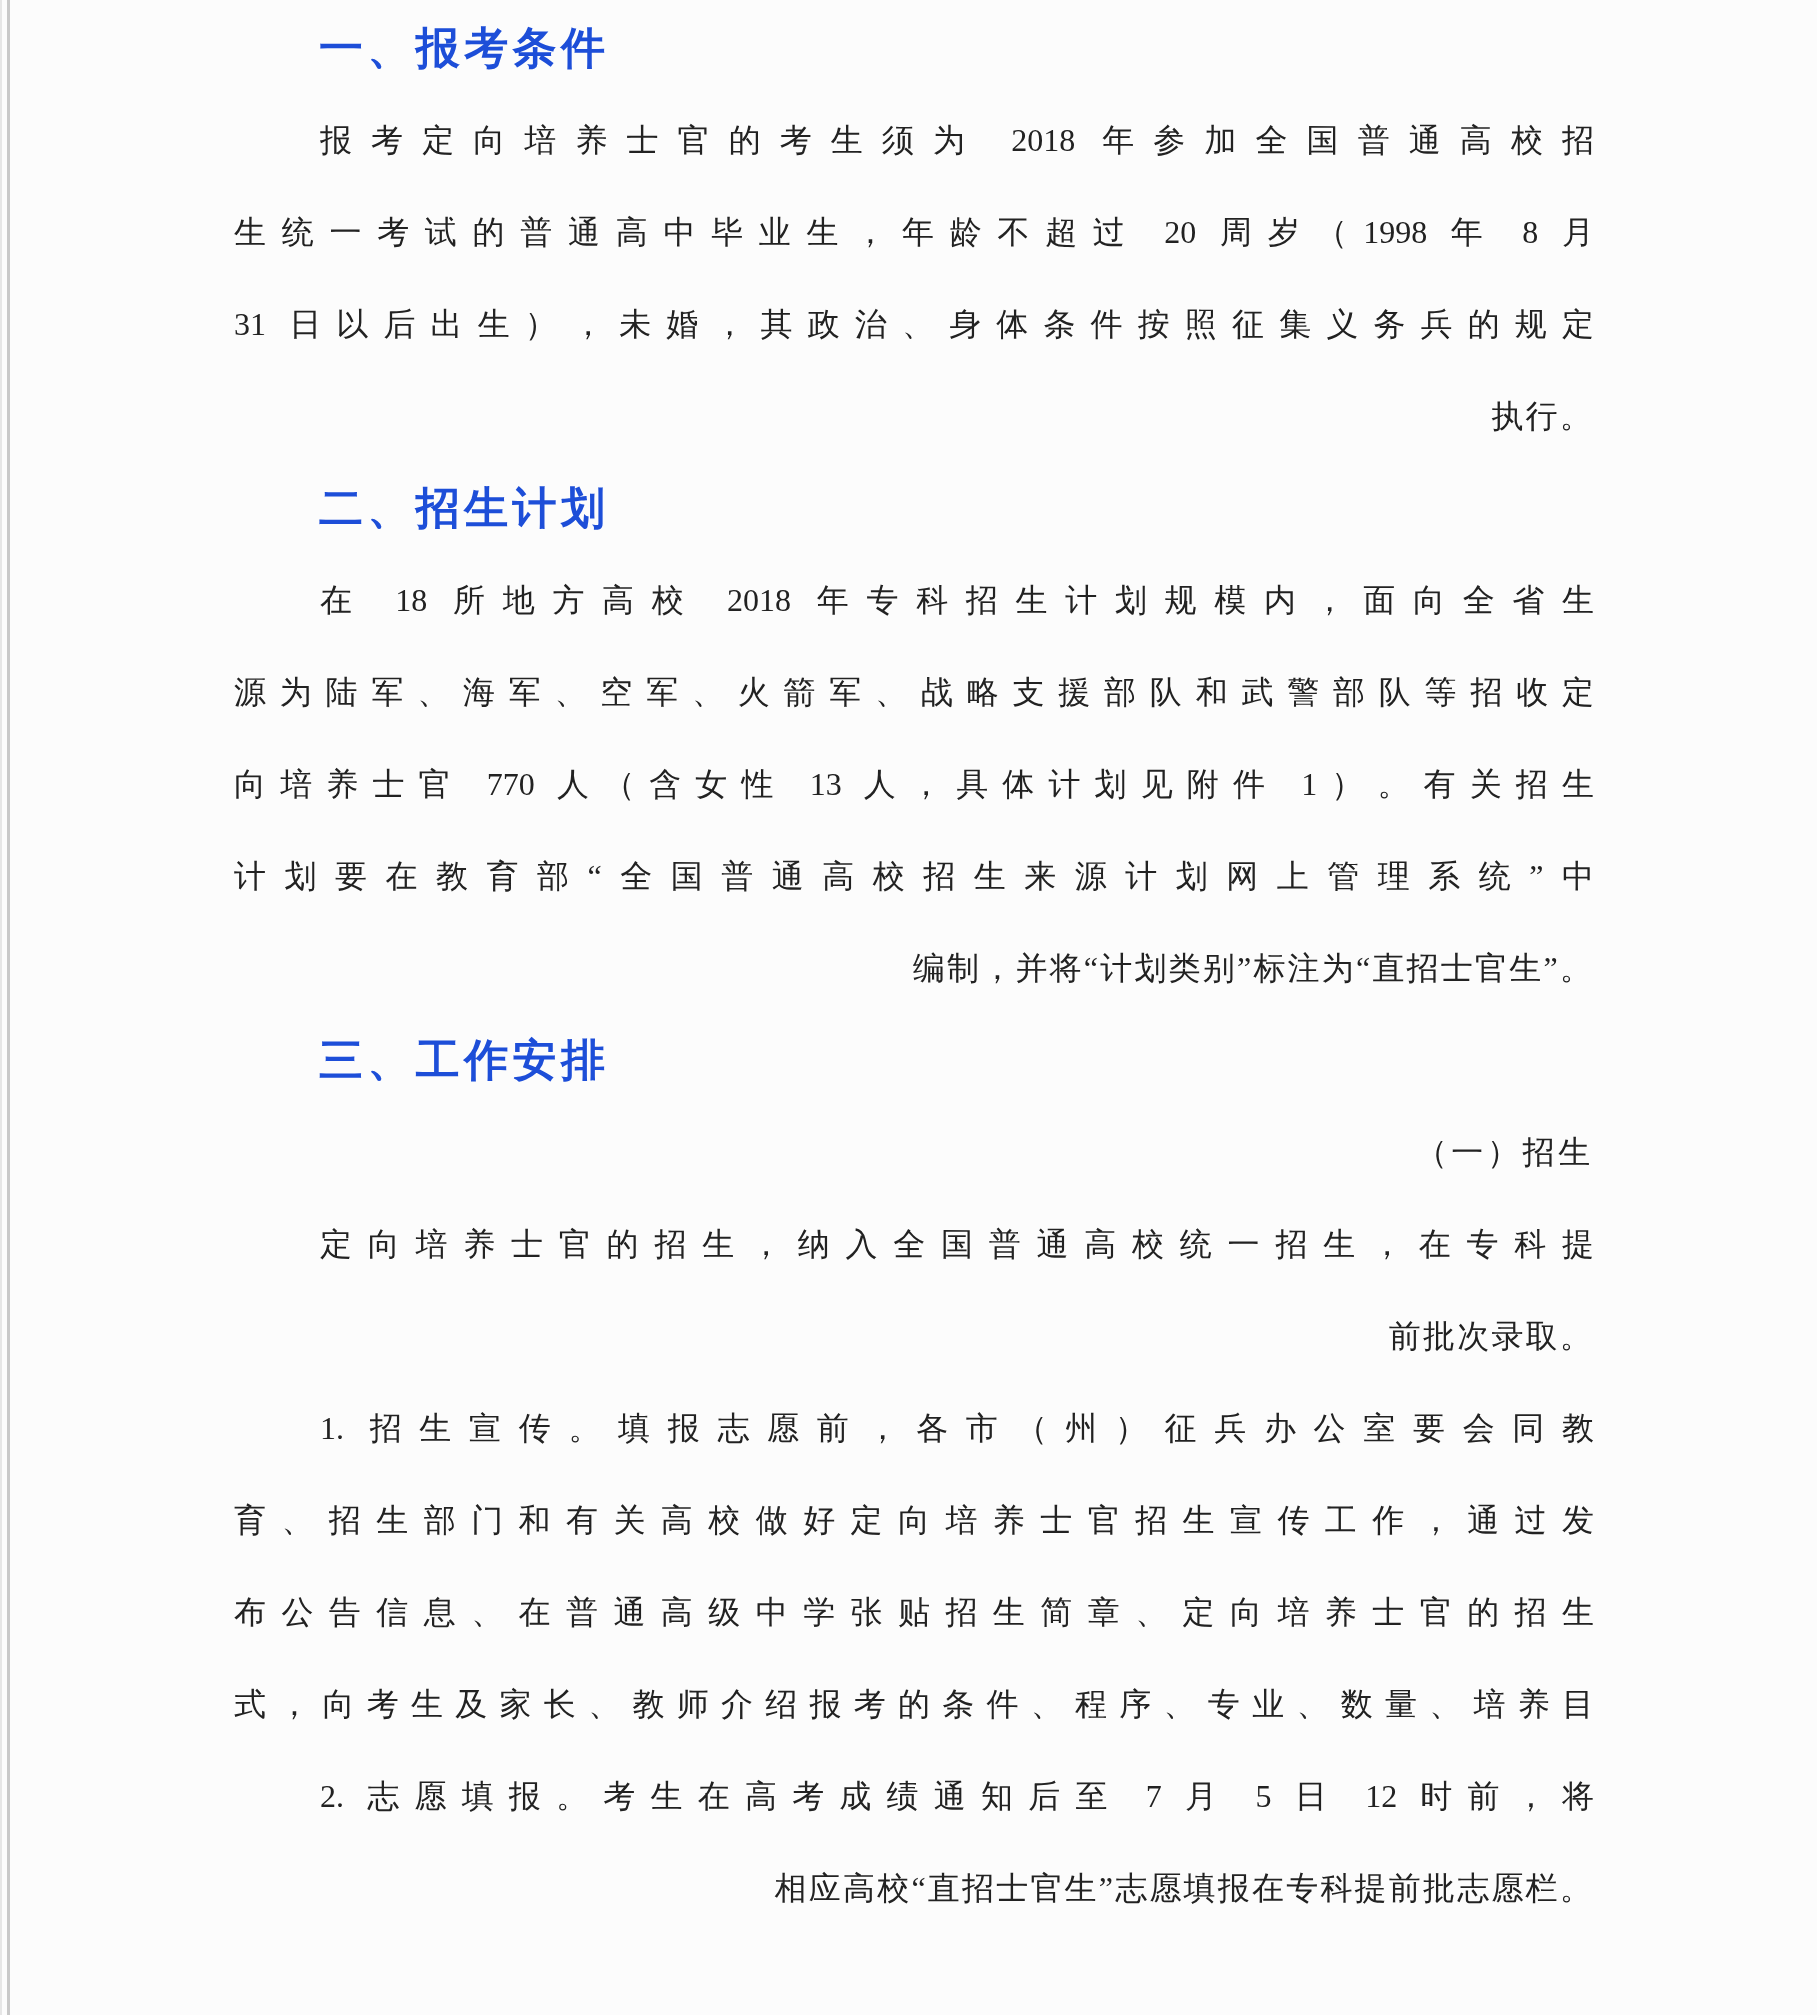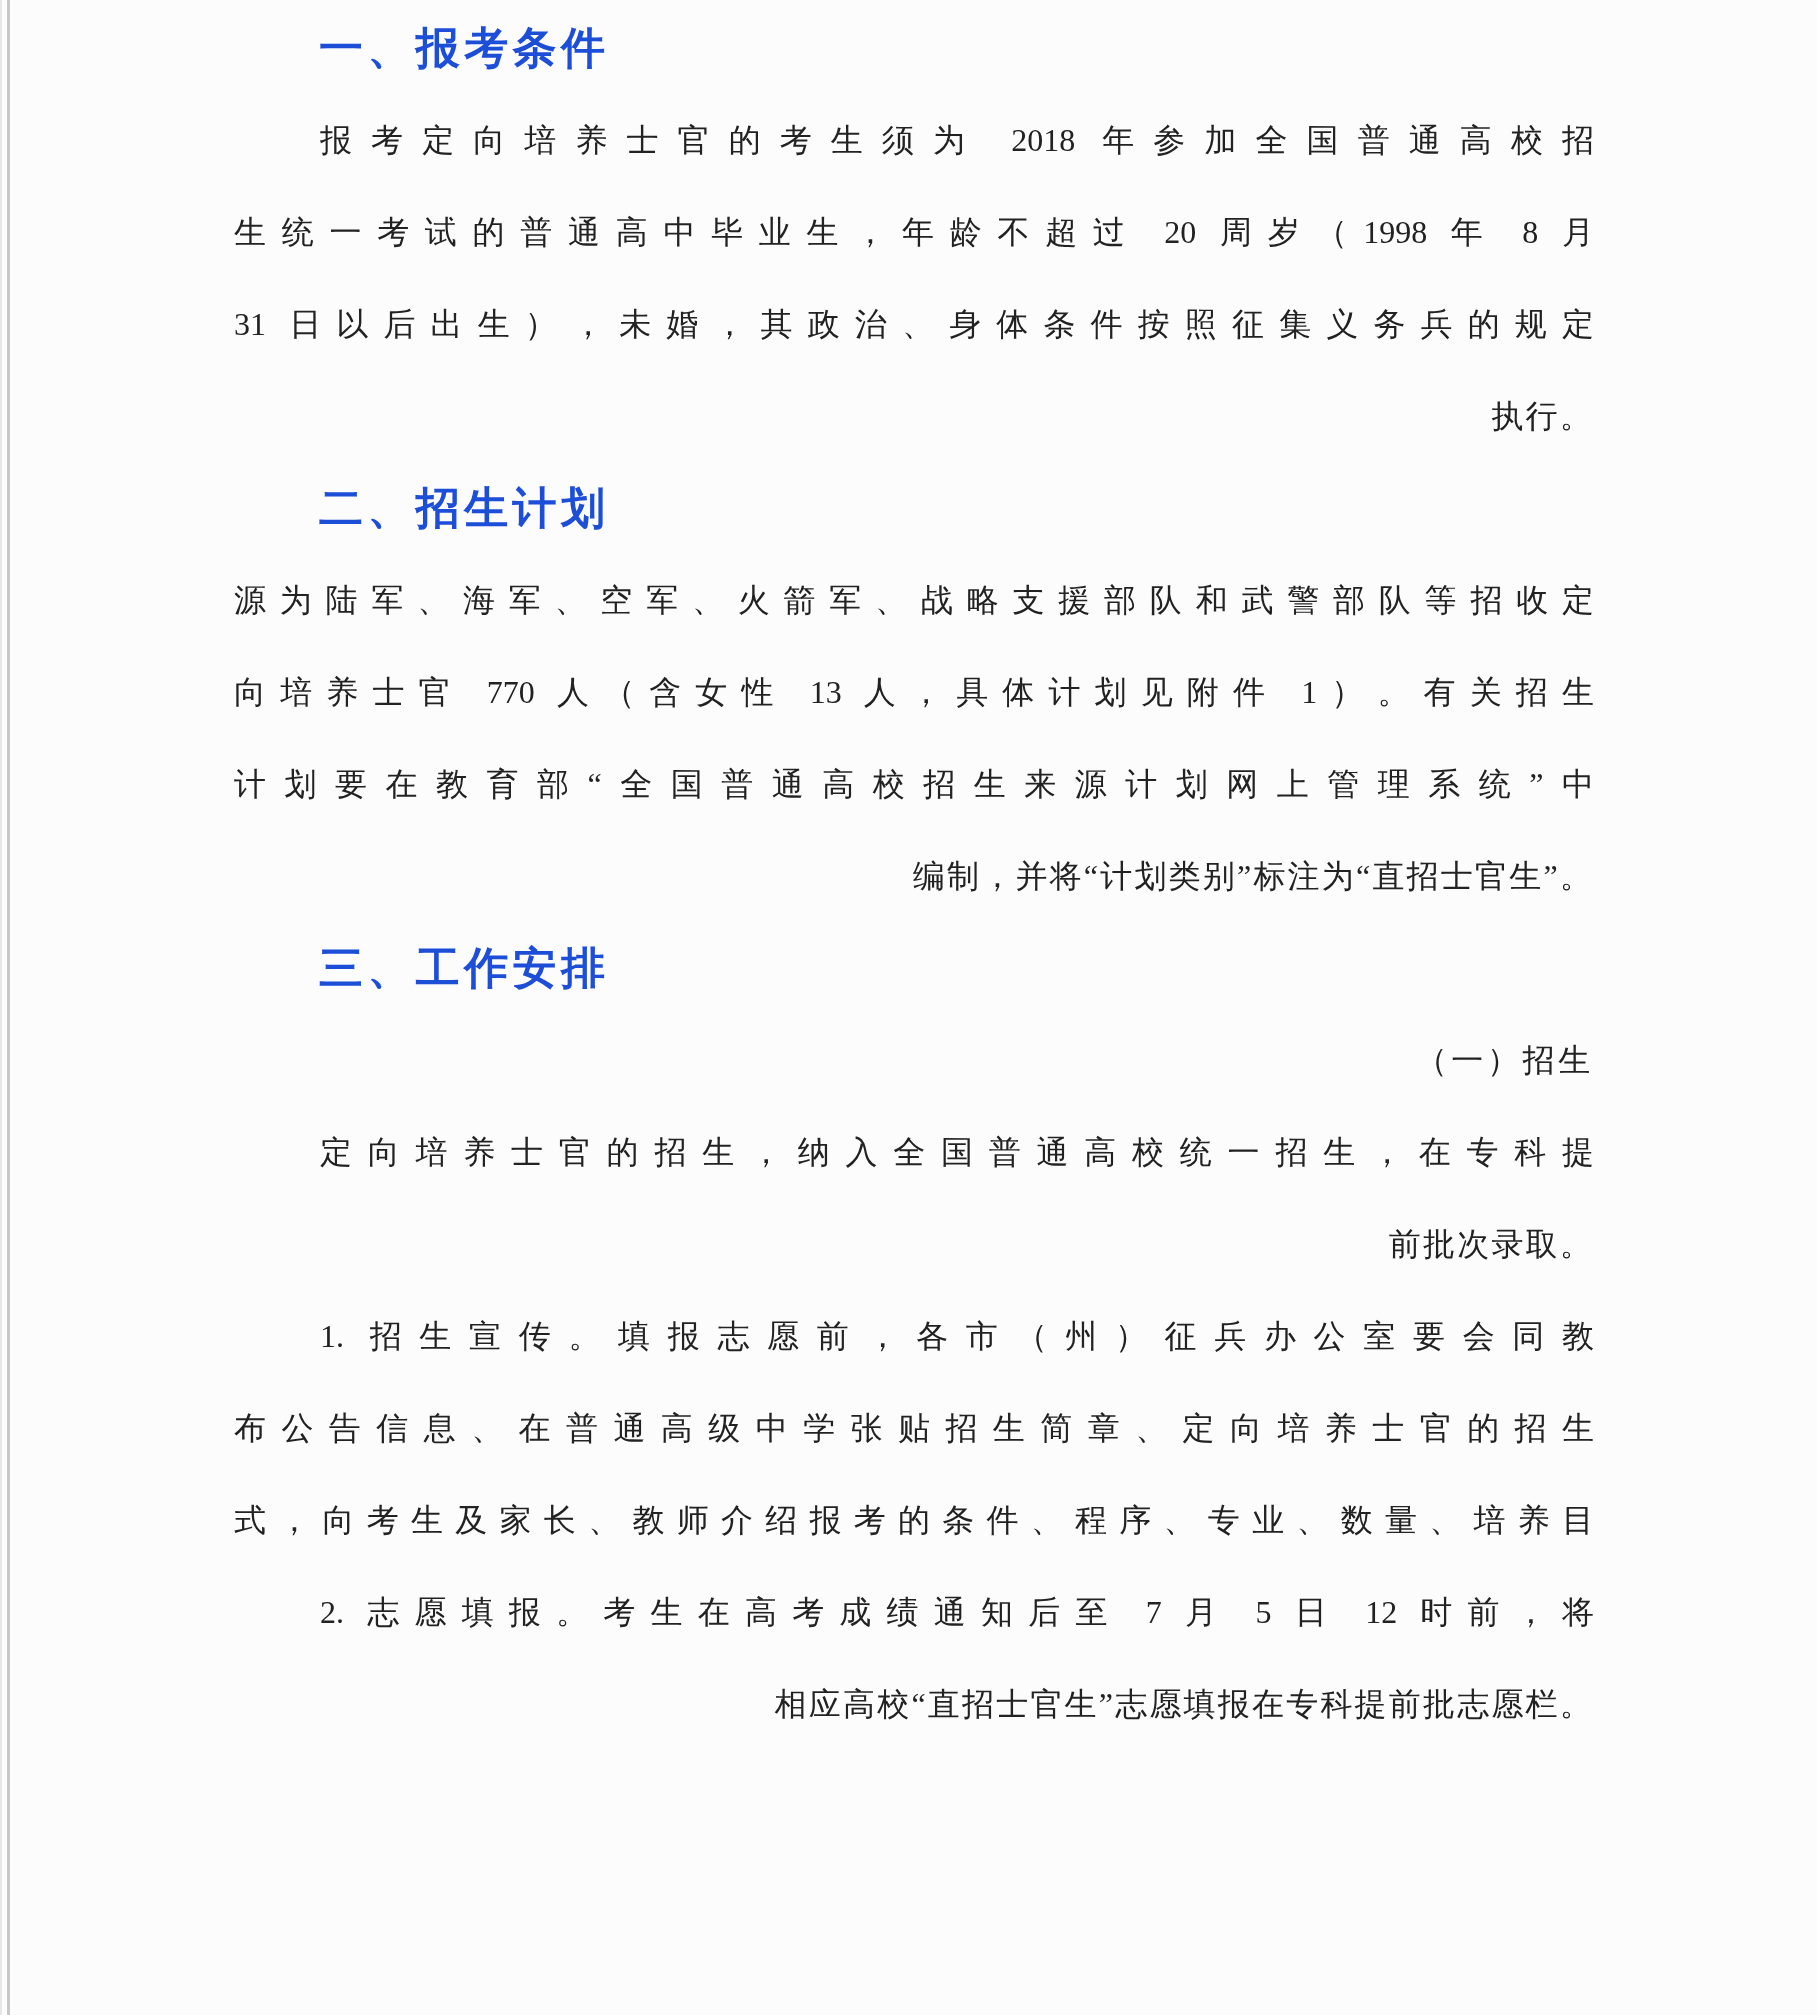--- a/index.html
+++ b/index.html
@@ -66,27 +66,29 @@
 <div class="edge-shade"></div>
 <div class="edge-line"></div>
 
 <div class="content">
   <div class="line heading-line">一、报考条件</div>
   <div class="line body-line jfull ind">报考定向培养士官的考生须为 2018 年参加全国普通高校招</div>
   <div class="line body-line jfull">生统一考试的普通高中毕业生，年龄不超过 20 周岁（1998 年 8 月</div>
   <div class="line body-line jfull">31 日以后出生），未婚，其政治、身体条件按照征集义务兵的规定</div>
   <div class="line body-line pend">执行。</div>
   <div class="line heading-line">二、招生计划</div>
+  <div class="line body-line jfull ind">在 18 所地方高校 2018 年专科招生计划规模内，面向全省生</div>
   <div class="line body-line jfull">源为陆军、海军、空军、火箭军、战略支援部队和武警部队等招收定</div>
   <div class="line body-line jfull">向培养士官 770 人（含女性 13 人，具体计划见附件 1）。有关招生</div>
   <div class="line body-line jfull">计划要在教育部“全国普通高校招生来源计划网上管理系统”中</div>
   <div class="line body-line pend">编制，并将“计划类别”标注为“直招士官生”。</div>
   <div class="line heading-line">三、工作安排</div>
   <div class="line body-line pend ind sub-heading">（一）招生</div>
   <div class="line body-line jfull ind">定向培养士官的招生，纳入全国普通高校统一招生，在专科提</div>
   <div class="line body-line pend">前批次录取。</div>
   <div class="line body-line jfull ind">1. 招生宣传。填报志愿前，各市（州）征兵办公室要会同教</div>
+  <div class="line body-line jfull">育、招生部门和有关高校做好定向培养士官招生宣传工作，通过发</div>
   <div class="line body-line jfull">布公告信息、在普通高级中学张贴招生简章、定向培养士官的招生</div>
   <div class="line body-line jfull">式，向考生及家长、教师介绍报考的条件、程序、专业、数量、培养目</div>
   <div class="line body-line jfull ind">2. 志愿填报。考生在高考成绩通知后至 7 月 5 日 12 时前，将</div>
   <div class="line body-line pend">相应高校“直招士官生”志愿填报在专科提前批志愿栏。</div>
 </div>
 
 
 </body></html>

